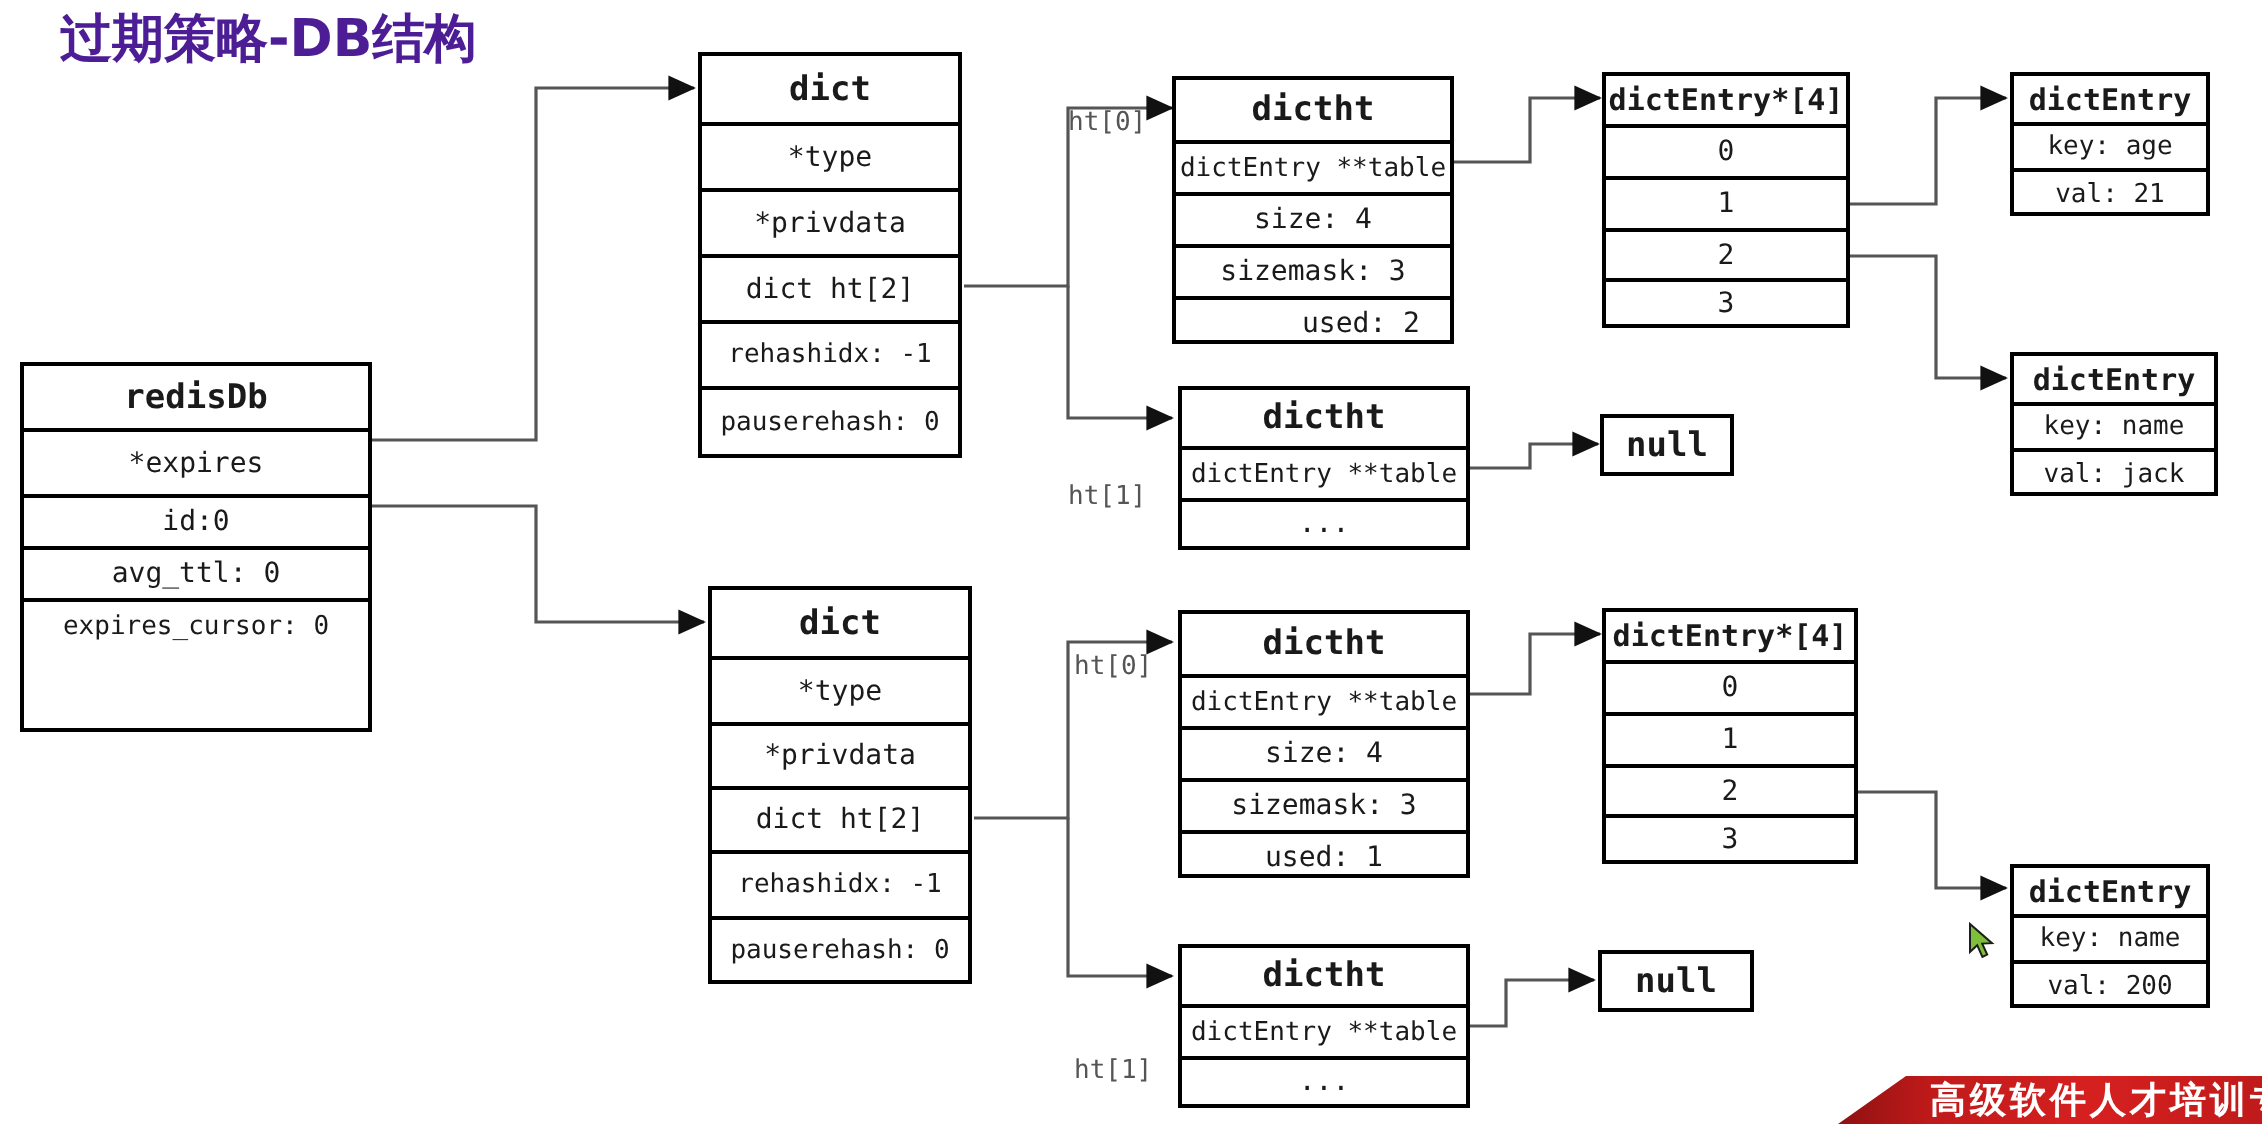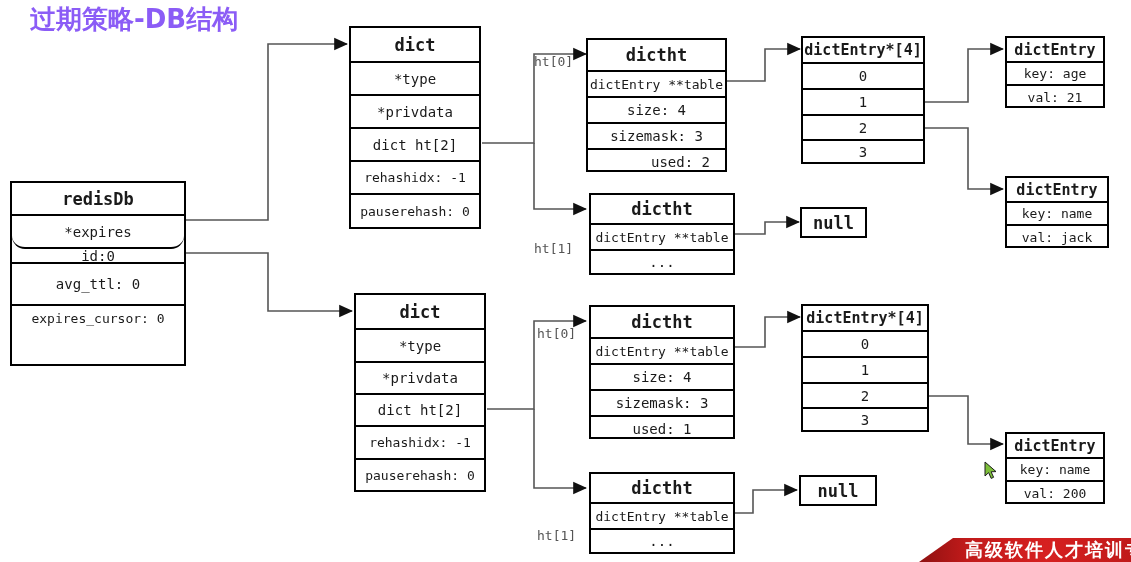--- a/index.html
+++ b/index.html
@@ -10,21 +10,21 @@
     overflow:hidden;
     position:relative;
   }
   #canvas{position:absolute;left:0;top:0;width:1131px;height:562px;}
   svg.wires{position:absolute;left:0;top:0;width:1131px;height:562px;pointer-events:none;}
 
   .title{
     position:absolute;
     font-family:"DejaVu Sans","Liberation Sans",sans-serif;
     font-weight:bold;
-    color:#8b5cf6;
+    color:#4c1d95;
     font-size:26px;
     letter-spacing:0px;
     white-space:nowrap;
   }
 
   
   .box{
     position:absolute;
     border:2px solid #000;
     background:#fff;
@@ -122,23 +122,23 @@
       <path d="M735,513 L753,513 L753,490 L797,490" marker-end="url(#ah)"></path>
 
       <path d="M929,396 L968,396 L968,444 L1003,444" marker-end="url(#ah)"></path>
     </g>
   </svg>
 
   <div class="title" style="left:30px;top:2px;">过期策略-DB结构</div>
 
   <div class="box" style="left:10px;top:181px;width:176px;height:185px;">
     <div class="row head" style="height:33px;">redisDb</div>
-    <div class="row" style="height:33px;border-radius:13px;">*expires</div>
-    <div class="row" style="height:15px;">id:0</div>
-    <div class="row" style="height:42px;">avg_ttl: 0</div>
+    <div class="row" style="height:33px;">*expires</div>
+    <div class="row" style="height:26px;">id:0</div>
+    <div class="row" style="height:26px;">avg_ttl: 0</div>
     <div class="row small" style="height:24px;">expires_cursor: 0</div>
   </div>
 
   <div class="box" style="left:349px;top:26px;width:132px;height:203px;">
     <div class="row head" style="height:35px;">dict</div>
     <div class="row" style="height:33px;">*type</div>
     <div class="row" style="height:33px;">*privdata</div>
     <div class="row" style="height:33px;">dict ht[2]</div>
     <div class="row tight" style="height:33px;">rehashidx: -1</div>
     <div class="row tight" style="height:32px;">pauserehash: 0</div>

